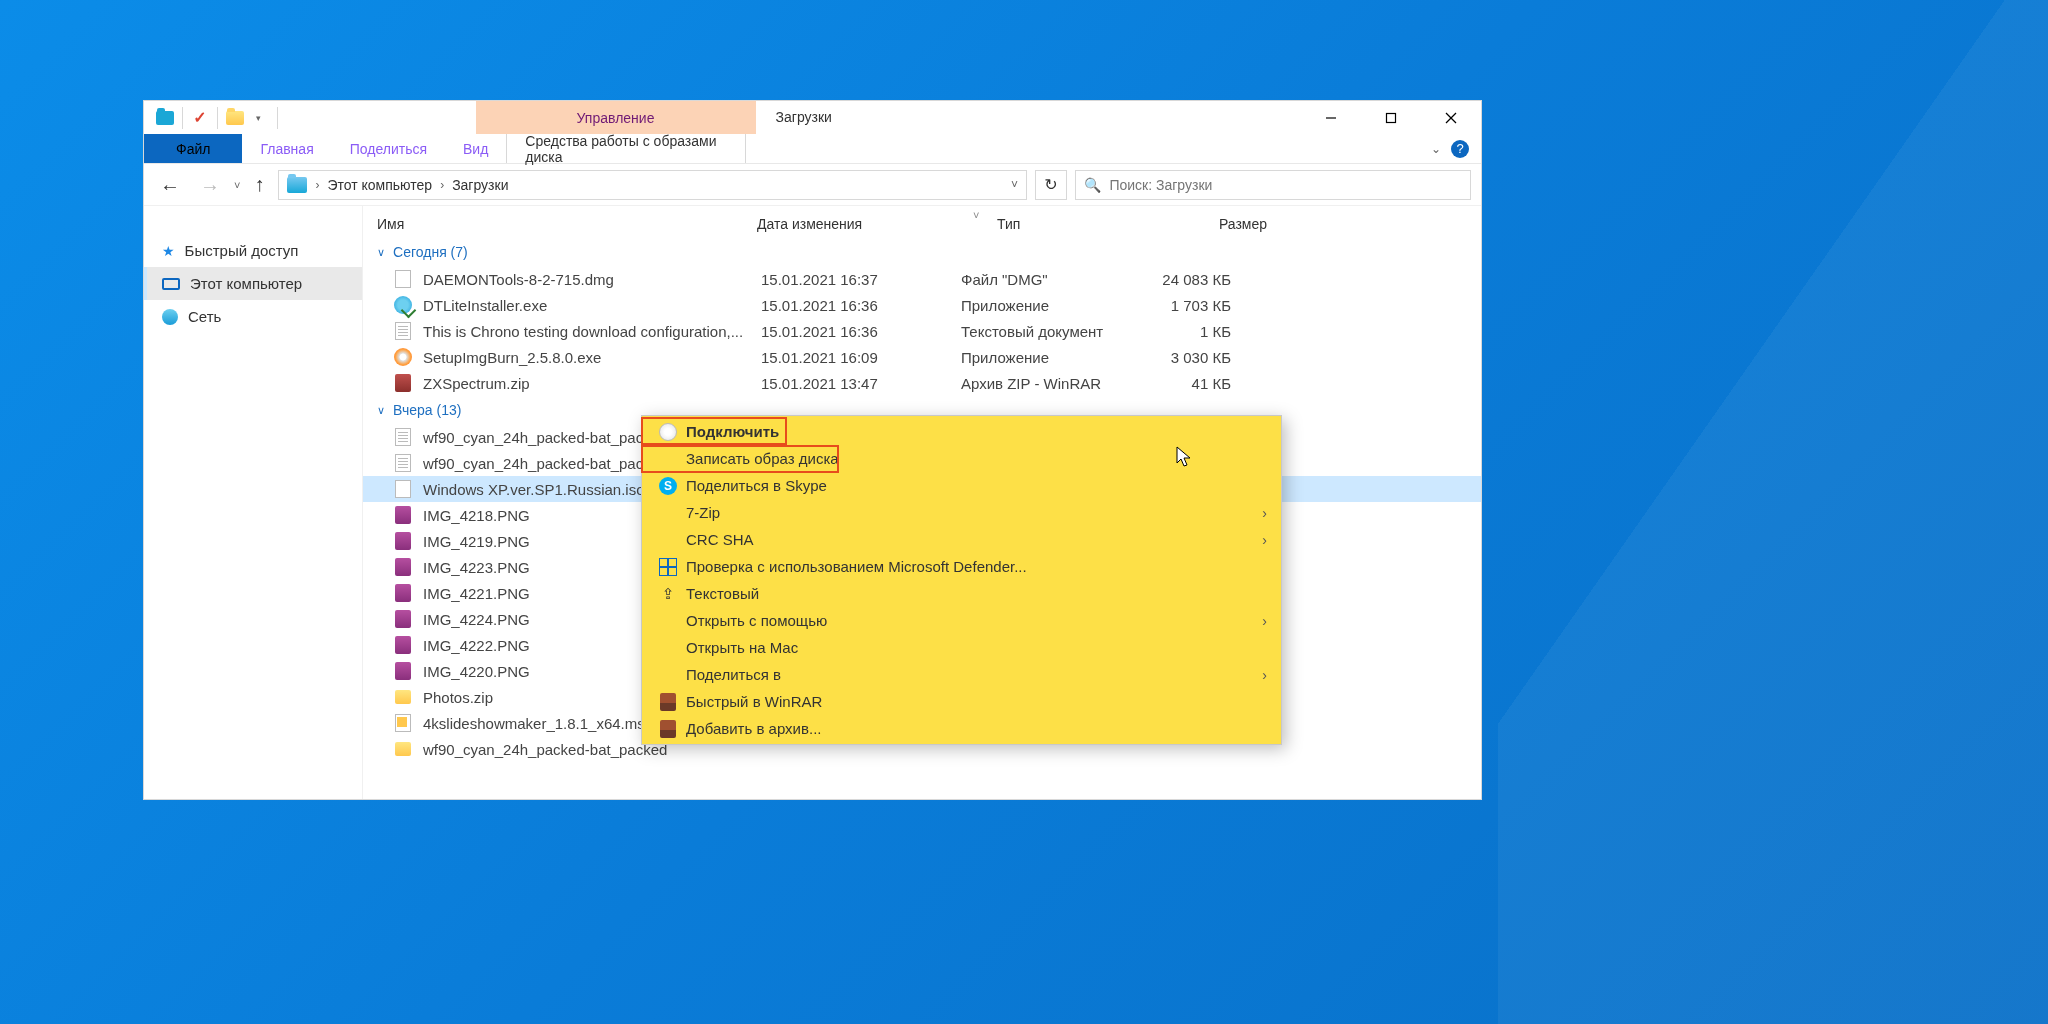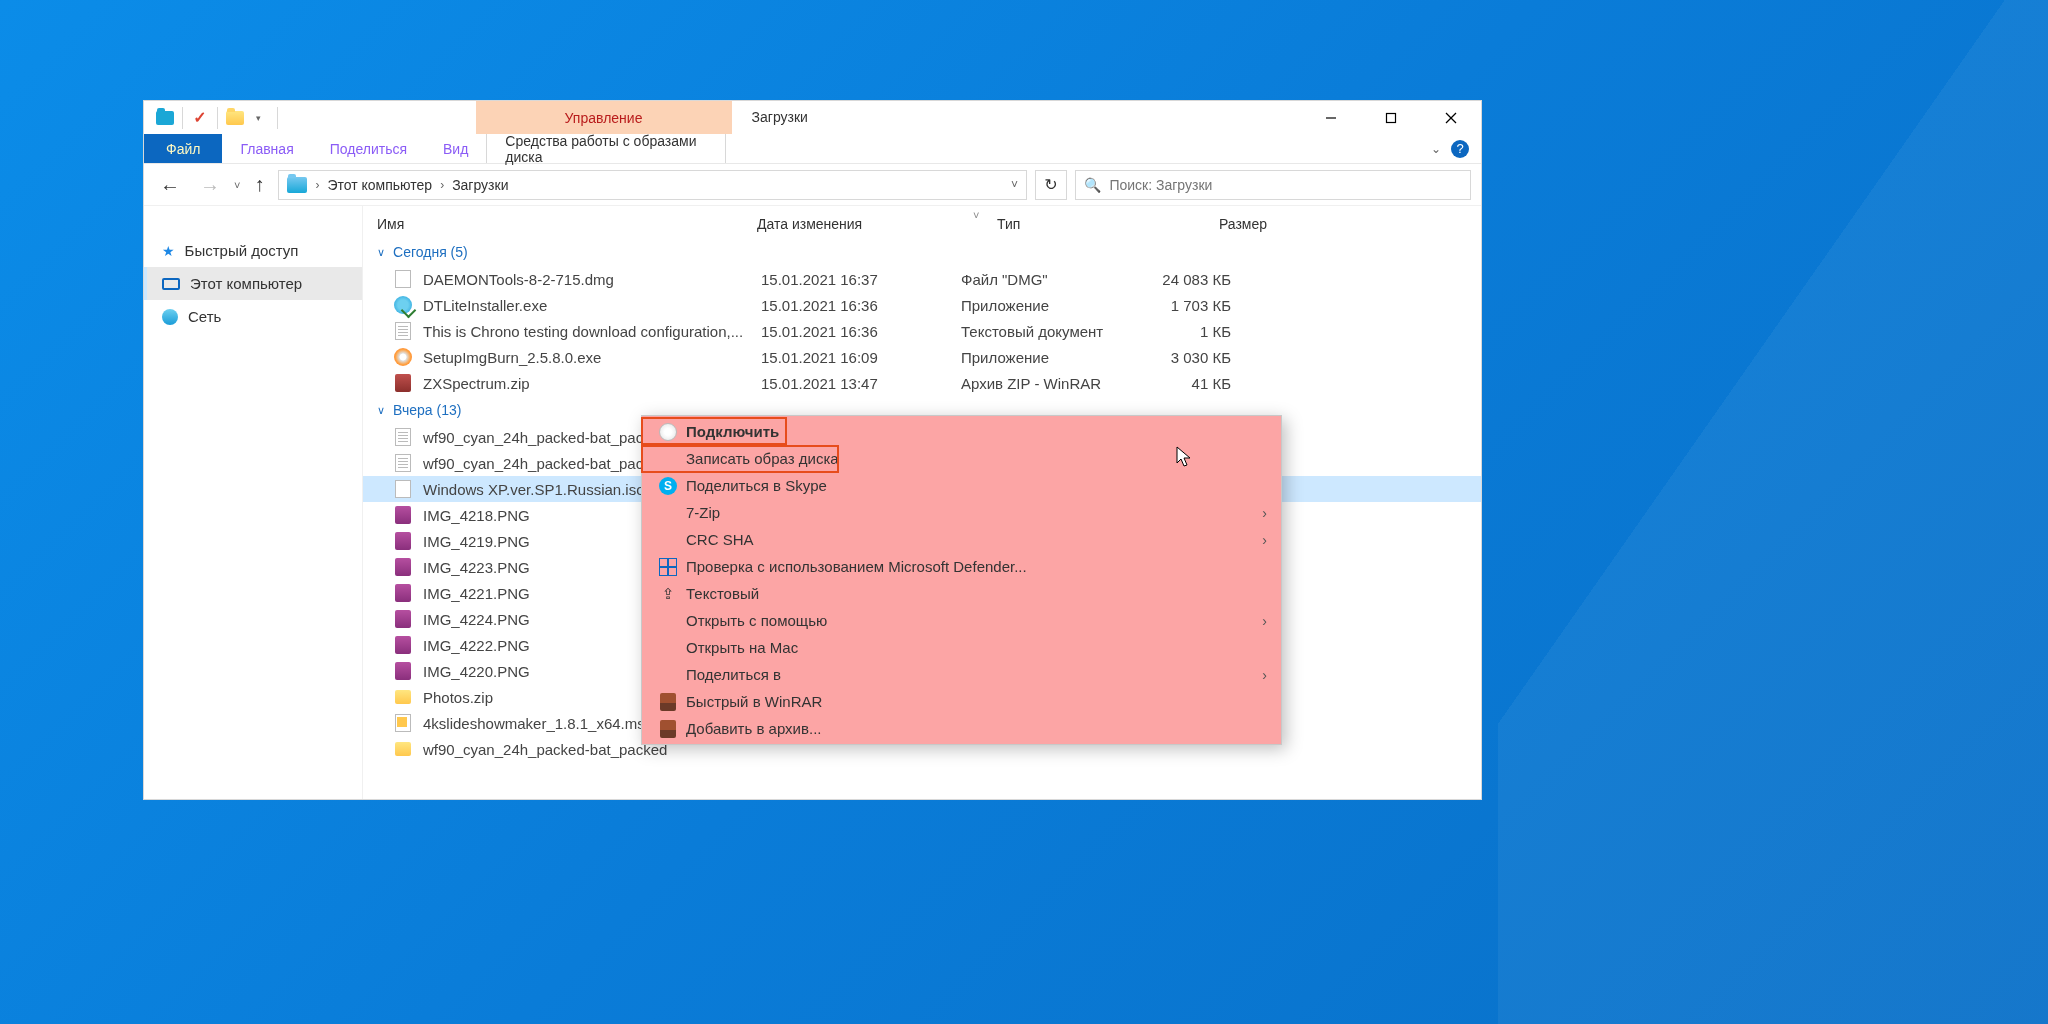--- a/index.html
+++ b/index.html
@@ -23,29 +23,29 @@
 .qat { display: flex; align-items: center; gap: 4px; padding-left: 12px; height: 33px; }
 .qat-icon { width: 18px; height: 18px; display: flex; align-items: center; justify-content: center; }
 .qat-sep { width: 1px; height: 22px; background: #d8d8d8; margin: 0 4px; }
 .folder-icon { width: 18px; height: 14px; background: #1ba7d6; border-radius: 2px; position: relative; }
 .folder-icon::before { content: ""; position: absolute; left: 1px; top: -3px; width: 8px; height: 4px; background: #1ba7d6; border-radius: 2px 2px 0 0; }
 .check-icon { color: #d43; font-weight: bold; font-size: 16px; }
 .yellow-folder { width: 18px; height: 14px; background: linear-gradient(#ffe680,#ffc84d); border-radius: 2px; position: relative; }
 .yellow-folder::before{content:""; position:absolute; left:1px; top:-3px; width:8px; height:4px; background:#ffd666; border-radius:2px 2px 0 0;}
 .qat-caret { font-size: 9px; color: #666; padding: 0 8px; }
 
-.context-tab-bg { background: #fcd3b6; height: 33px; width: 256px; margin-left: 194px; display: flex; align-items: center; justify-content: center; font-size: 14px; color: #b91c1c; }
+.context-tab-bg { background: #fcd3b6; height: 33px; width: 280px; margin-left: 194px; display: flex; align-items: center; justify-content: center; font-size: 14px; color: #701a75; }
 .window-title { margin-left: 20px; height: 33px; line-height: 33px; font-size: 14px; color: #333; }
 .window-controls { margin-left: auto; display: flex; }
 .win-btn { width: 60px; height: 33px; display: flex; align-items: center; justify-content: center; color: #333; font-size: 13px; }
 .win-btn svg { width: 12px; height: 12px; }
 
 
 .ribbon { display: flex; align-items: stretch; height: 30px; border-bottom: 1px solid #e8e8e8; }
-.ribbon-file { background: #0c67c0; color: #fef9c3; padding: 0 22px; display: flex; align-items: center; font-size: 14px; }
+.ribbon-file { background: #0c67c0; color: #000000; padding: 0 32px; display: flex; align-items: center; font-size: 14px; }
 .ribbon-tab { padding: 0 18px; display: flex; align-items: center; font-size: 14px; color: #8b5cf6; }
 .ribbon-context { border-left: 1px solid #d8d8d8; border-right: 1px solid #d8d8d8; padding: 0 18px; display: flex; align-items: center; width: 240px; justify-content: center; font-size: 14px; color: #333; margin-left: 0; }
 .ribbon-right { margin-left: auto; display: flex; align-items: center; gap: 10px; padding-right: 12px; }
 .help-icon { width: 18px; height: 18px; border-radius: 50%; background: #0c67c0; color: #fff; display: flex; align-items: center; justify-content: center; font-size: 13px; }
 .expand-caret { font-size: 12px; color: #666; }
 
 
 .addr-row { display: flex; align-items: center; height: 42px; padding: 6px 10px; gap: 8px; border-bottom: 1px solid #f0f0f0; }
 .nav-btns { display: flex; gap: 8px; align-items: center; }
 .nav-arrow { font-size: 20px; color: #333; padding: 0 6px; }
@@ -97,21 +97,21 @@
 .fi-msi { width: 16px; height: 18px; border: 1px solid #bbb; background: #fff; position: relative; }
 .fi-msi::after{content:"";position:absolute;left:1px;top:2px;width:10px;height:10px;background:#ffc84d;}
 .fc-name { width: 338px; overflow: hidden; text-overflow: ellipsis; white-space: nowrap; }
 .fc-date { width: 200px; }
 .fc-type { width: 170px; }
 .fc-size { width: 100px; text-align: right; }
 
 
 .ctx-menu {
   position: absolute; left: 641px; top: 415px;
-  width: 641px; background: #fca5a5; border: 1px solid #c8c8c8;
+  width: 641px; background: #fde047; border: 1px solid #c8c8c8;
   box-shadow: 4px 4px 16px rgba(0,0,0,.25);
   padding: 2px 0;
 }
 .ctx-item { display: flex; align-items: center; height: 27px; padding: 0 14px; font-size: 15px; color: #333; }
 .ctx-item.bold { font-weight: 600; }
 .ctx-icon { width: 24px; margin-right: 6px; display: flex; align-items: center; justify-content: center; }
 .ctx-chevron { margin-left: auto; font-size: 14px; color: #555; }
 .highlight-box { border: 2px solid #e74c1c; position: absolute; pointer-events: none; }
 .hb1 { left: -1px; top: 1px; width: 146px; height: 28px; }
 .hb2 { left: -1px; top: 29px; width: 198px; height: 28px; }
@@ -224,21 +224,21 @@
       <div class="columns">
         <div class="col-name">Имя</div>
         <div class="col-date">Дата изменения</div>
         <div class="col-type">Тип</div>
         <div class="col-size">Размер</div>
       </div>
       <span class="col-sort-ind">˅</span>
 
       <div class="group-header">
         <span class="group-chevron">∨</span>
-        <span>Сегодня (5)</span>
+        <span>Сегодня (7)</span>
       </div>
       <div id="today-rows">
           <div class="file-row">
      <span class="file-icon">
               <span class="fi-blank"></span>
             </span>
      <span class="fc-name">DAEMONTools-8-2-715.dmg</span>
      <span class="fc-date">15.01.2021 16:37</span>
      <span class="fc-type">Файл "DMG"</span>
      <span class="fc-size">24 083 КБ</span>

